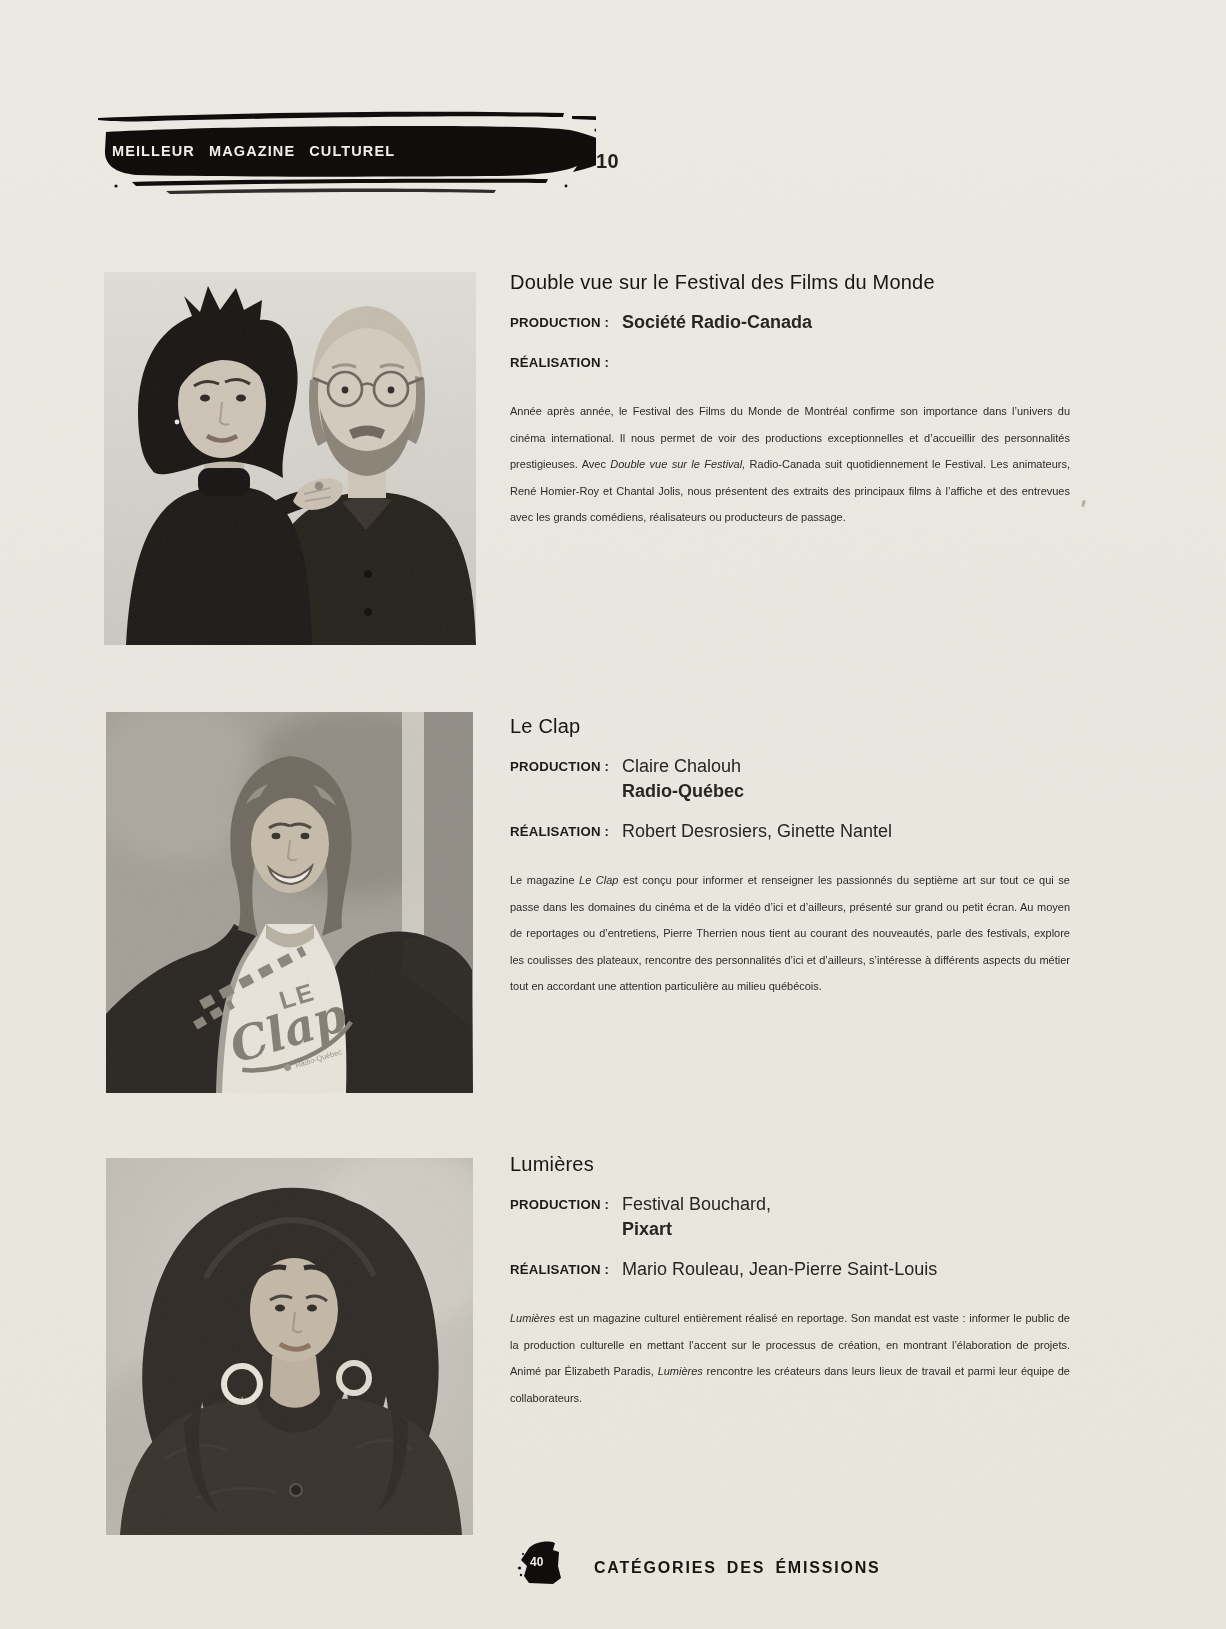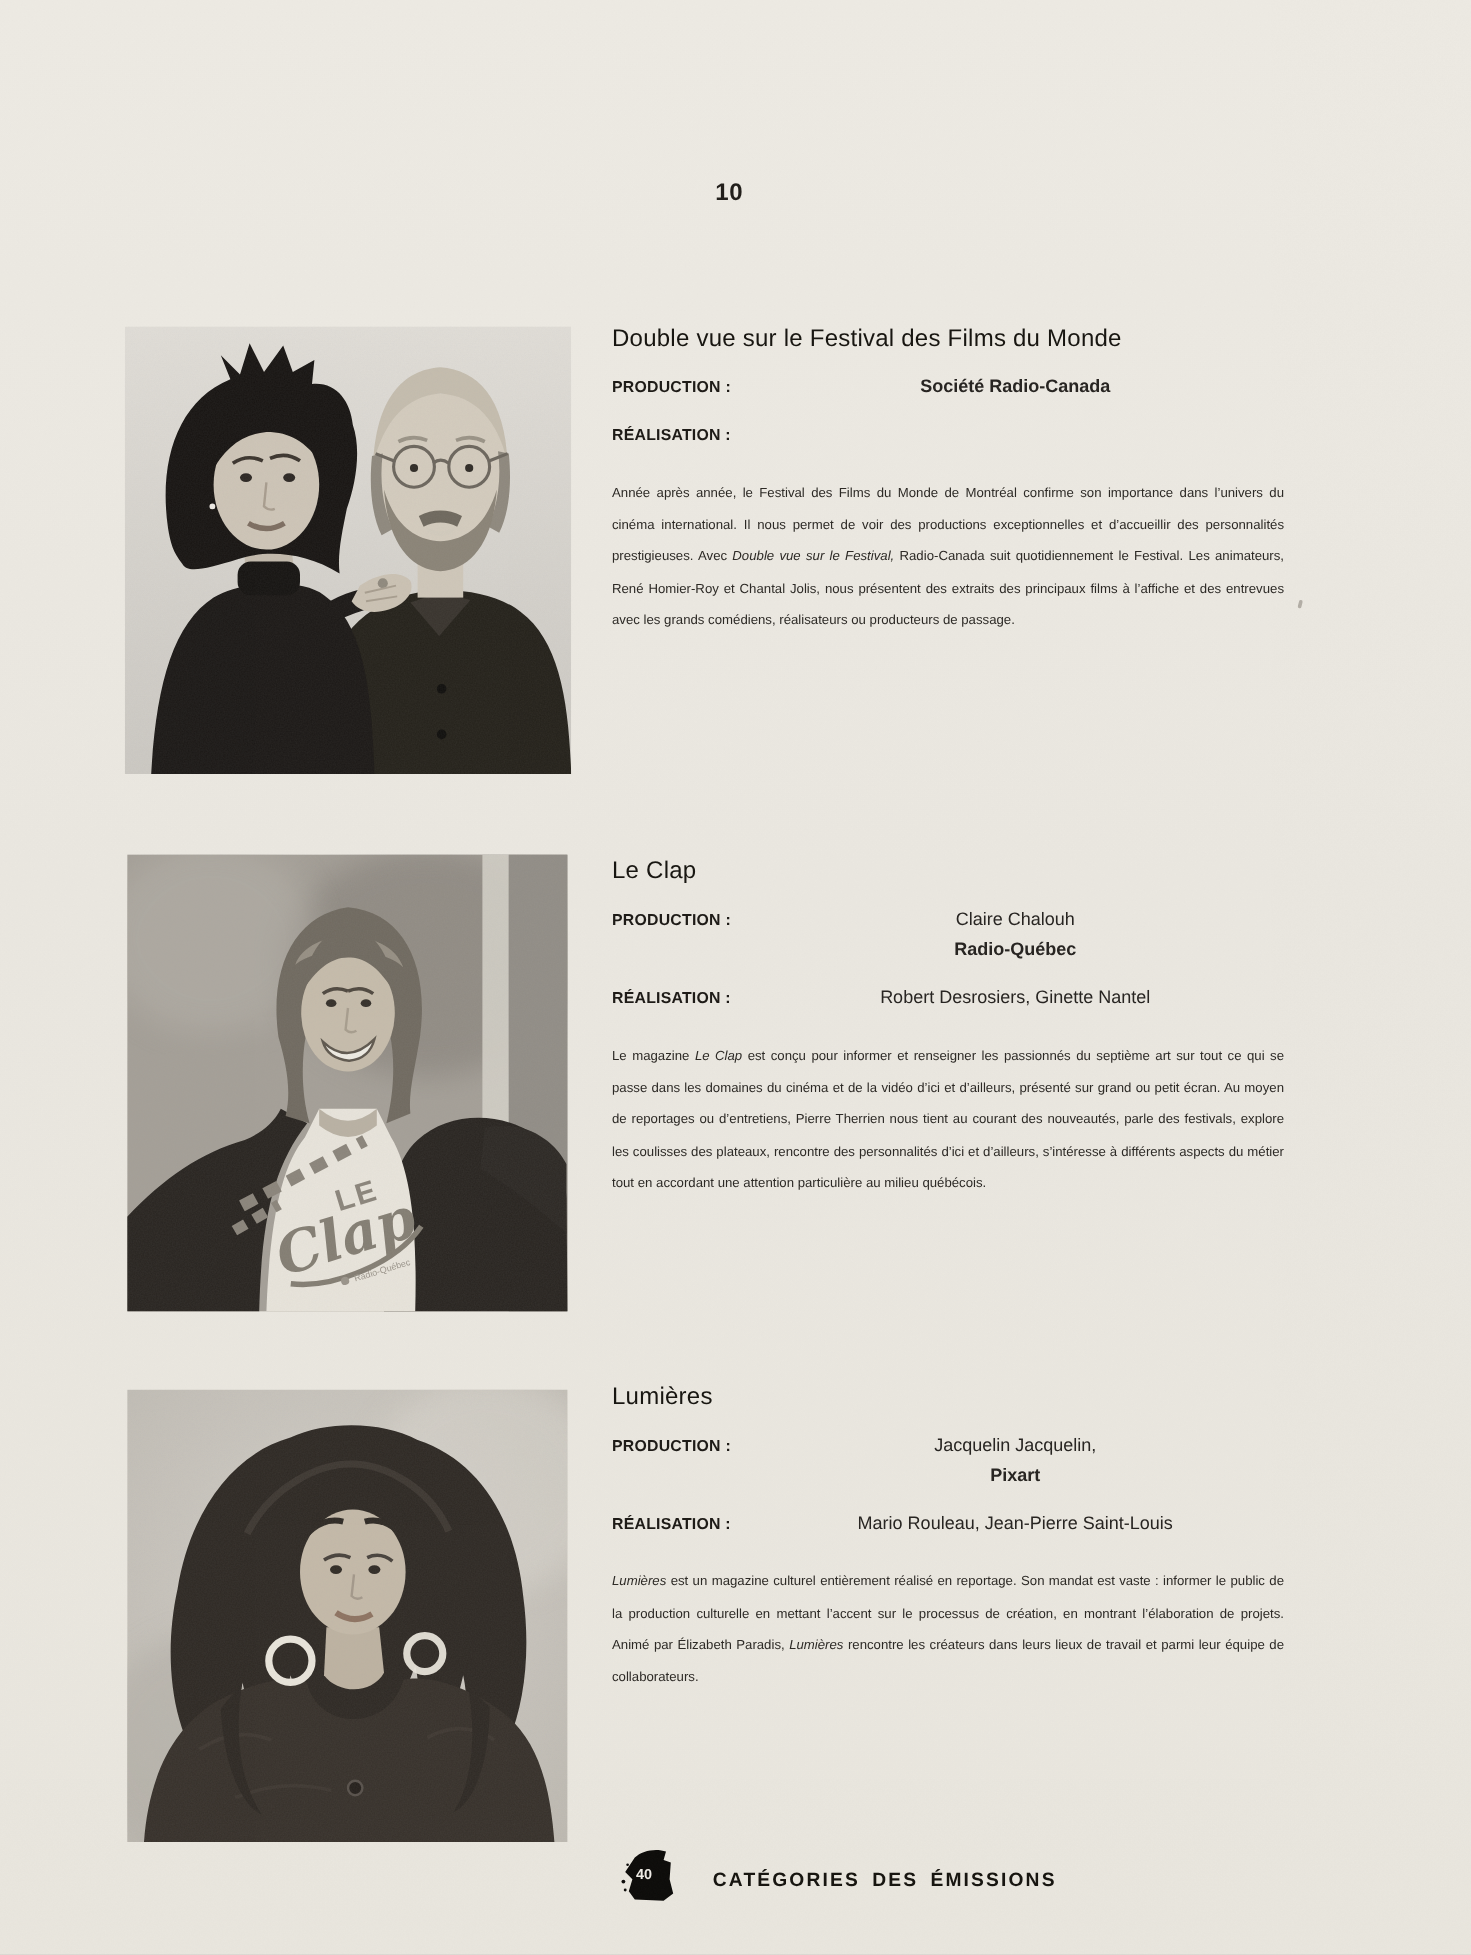--- a/index.html
+++ b/index.html
@@ -38,21 +38,21 @@
   .title{
     margin:0 0 16px 0;
     font-size:20px;line-height:24px;font-weight:normal;
     color:#16140f;letter-spacing:.2px;
   }
   .meta{display:grid;grid-template-columns:112px 1fr;row-gap:15px;}
   .meta .label{
     font-size:13.2px;font-weight:bold;line-height:25px;
     letter-spacing:.2px;color:#1c1915;white-space:nowrap;
   }
-  .meta .value{font-size:15px;line-height:25px;color:#262320;text-align:center;}
+  .meta .value{font-size:18px;line-height:25px;color:#262320;}
   .desc{
     margin:23px 0 0 0;
     font-size:11px;line-height:26.6px;
     text-align:justify;color:#2b2824;
   }
   .i{font-style:italic;}
   .b{font-weight:bold;}
   
   .footer-blot{position:absolute;left:517px;top:1540px;width:46px;height:46px;}
   .footer-blot svg{position:absolute;inset:0;width:100%;height:100%;}
@@ -88,20 +88,37 @@
         <stop offset="0" stop-color="#e1ded8"></stop>
           <stop offset="1" stop-color="#ccc9c3"></stop>
       </linearGradient>
       <radialGradient id="p3bg" cx="0.5" cy="0.4" r="0.8">
         <stop offset="0" stop-color="#d2cec7"></stop>
           <stop offset="1" stop-color="#bdb9b1"></stop>
       </radialGradient>
     </defs>
   </svg>
 
+  <div class="banner">
+    <svg viewBox="0 0 500 92">
+      <g fill="#0d0c0a">
+        <path d="M2,12 C120,7 320,4 468,7 L467,11 C380,9 180,12 60,15 C30,16 10,15 2,14 Z"></path>
+        <path d="M476,10 C516,10 556,13 578,16 L577,19 C540,16 505,14 476,13 Z"></path>
+        <path d="M10,26 C80,22 200,20 320,20 C390,20 450,21 474,24 C492,34 497,44 490,54 C480,66 440,70 390,70 C280,71 120,71 40,69 C18,67 8,58 9,44 Z"></path>
+        <path d="M474,24 C502,30 518,40 524,46 C513,56 494,62 477,66 C488,52 488,38 474,24 Z"></path>
+        <path d="M522,40 L560,46 L524,55 C531,49 531,45 522,40 Z"></path>
+        <path d="M36,76 C160,73 340,72 452,73 L450,77 C340,76 170,77 40,80 Z"></path>
+        <path d="M70,85 C180,82 300,82 400,84 L398,87 C300,85 180,86 74,88 Z" opacity=".85"></path>
+        <circle cx="20" cy="80" r="1.6"></circle>
+          <circle cx="470" cy="80" r="1.4"></circle>
+          <circle cx="500" cy="24" r="1.6"></circle>
+      </g>
+    </svg>
+    <span class="banner-label">MEILLEUR MAGAZINE CULTUREL</span>
+  </div>
   <span class="pagenum-top">10</span>
 
   <figure class="photo photo-1">
     <svg viewBox="0 0 372 373" preserveAspectRatio="none">
       <rect width="372" height="373" fill="url(#p1bg)"></rect>
 
       <path d="M150,373 C156,298 176,252 214,232 C246,214 302,216 330,238 C362,262 370,312 372,373 Z" fill="#232019"></path>
       <path d="M238,230 L262,258 L288,228 L262,222 Z" fill="#37322c"></path>
       <circle cx="264" cy="302" r="4" fill="#0e0d0b"></circle>
         <circle cx="264" cy="340" r="4" fill="#0e0d0b"></circle>
@@ -234,21 +251,21 @@
       <path d="M96,244 C88,290 96,330 112,354 C94,346 80,310 78,266 Z" fill="#2d2823"></path>
       <path d="M284,248 C292,292 286,330 272,352 C290,344 302,308 302,264 Z" fill="#2d2823"></path>
       <rect width="367" height="377" filter="url(#grain)" opacity=".45"></rect>
     </svg>
   </figure>
 
   <section class="text text-3">
     <h2 class="title">Lumières</h2>
     <div class="meta">
       <span class="label">PRODUCTION :</span>
-      <span class="value"><span>Jacquelin Jacquelin,</span><br><span class="b">Pixart</span></span>
+      <span class="value"><span>Festival Bouchard,</span><br><span class="b">Pixart</span></span>
       <span class="label">RÉALISATION :</span>
       <span class="value"><span>Mario Rouleau, Jean-Pierre Saint-Louis</span></span>
     </div>
     <p class="desc"><span class="i">Lumières</span><span> est un magazine culturel entièrement réalisé en reportage. Son mandat est vaste : informer le public de la production culturelle en mettant l’accent sur le processus de création, en montrant l’élaboration de projets. Animé par Élizabeth Paradis, </span><span class="i">Lumières</span><span> rencontre les créateurs dans leurs lieux de travail et parmi leur équipe de collaborateurs.</span></p>
   </section>
 
   <div class="footer-blot">
     <svg viewBox="0 0 46 46">
       <g fill="#0d0c0a">
         <path d="M12,8 C18,2 30,0 38,3 L36,10 L42,12 L41,26 L44,38 L36,44 L12,43 L7,36 L10,26 L4,20 Z"></path>

